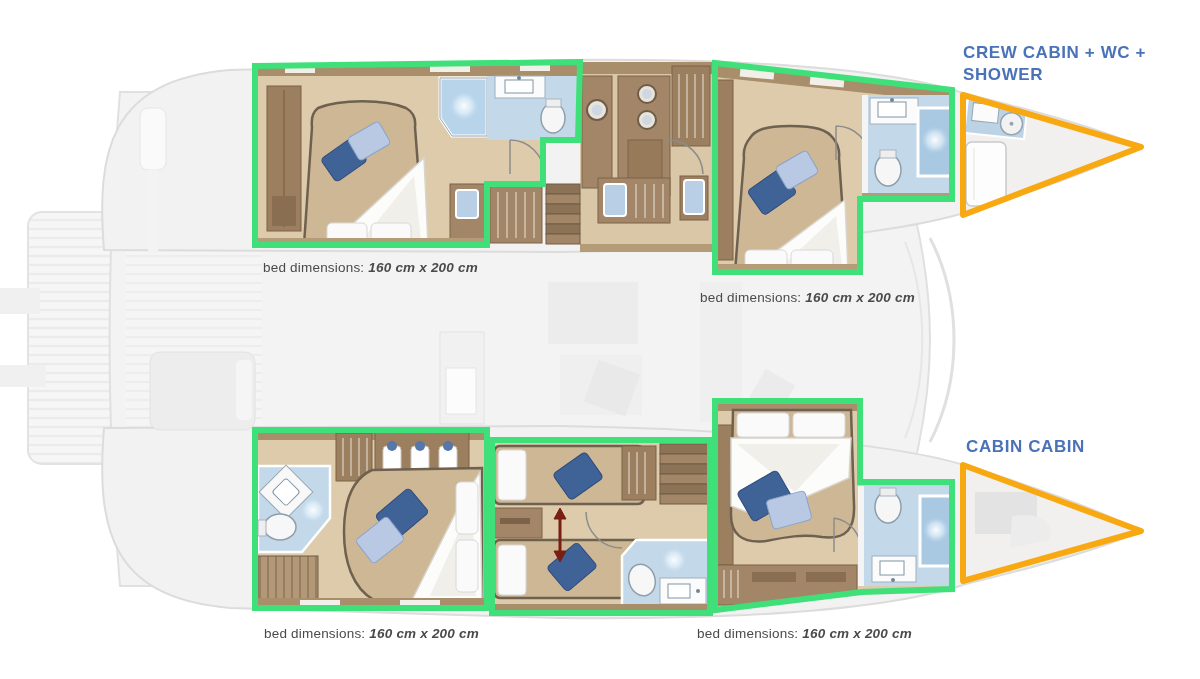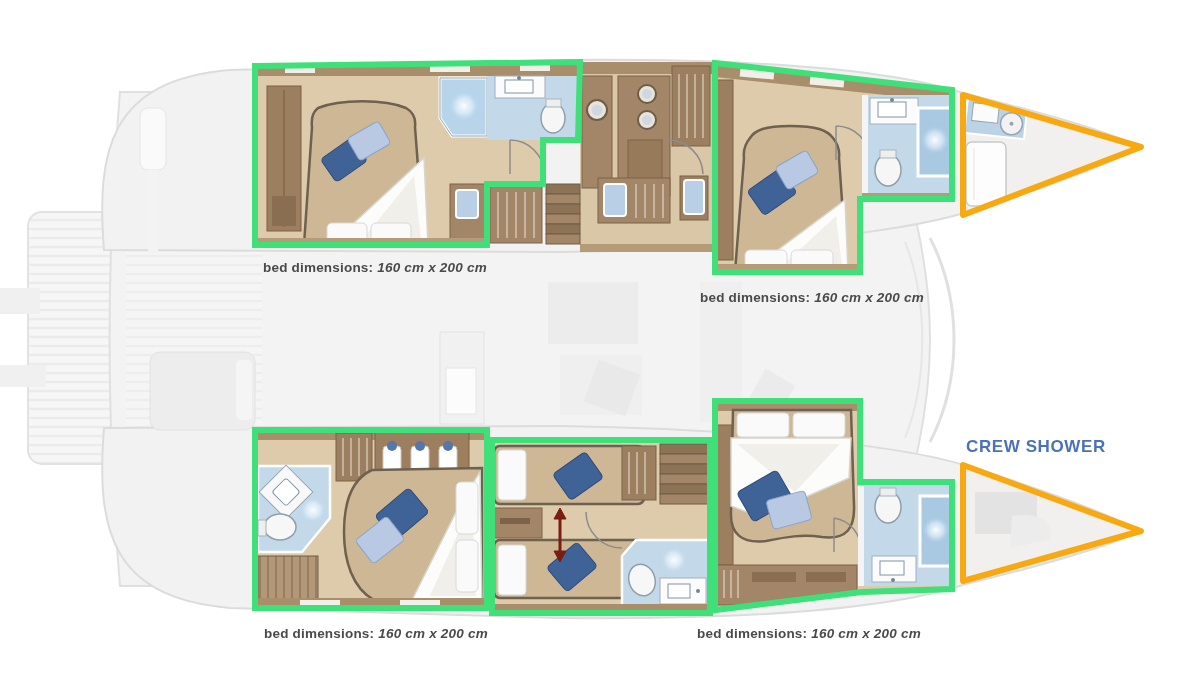--- a/index.html
+++ b/index.html
@@ -8,21 +8,21 @@
   .stage svg{position:absolute;left:0;top:0;}
   .crew-label{
     position:absolute;color:#4a72b8;font-weight:700;font-size:17px;
     line-height:1.28;letter-spacing:.6px;white-space:pre-line;
   }
   .crew-label-top{left:963px;top:42px;width:205px;}
   .crew-label-bottom{left:966px;top:436px;width:220px;}
   .caption{
     position:absolute;font-size:13.5px;color:#4a4a4a;letter-spacing:.2px;white-space:nowrap;
   }
-  .caption .cap-prefix{font-weight:700;margin-right:4px;}
+  .caption .cap-prefix{font-weight:400;margin-right:4px;}
   .caption .cap-value{font-weight:700;font-style:italic;}
   .caption-1{left:263px;top:260px;}
   .caption-2{left:700px;top:290px;}
   .caption-3{left:264px;top:626px;}
   .caption-4{left:697px;top:626px;}
 </style>
 </head>
 <body>
 
 <div class="stage">
@@ -385,21 +385,22 @@
     <rect x="255" y="430" width="232" height="178"></rect>
     <rect x="492" y="440" width="218" height="173"></rect>
     <polygon points="715,401 860,401 860,482 952,482 952,589 862,592 715,610"></polygon>
   </g>
   <g fill="none" stroke="#f8a912" stroke-width="6" stroke-linejoin="round">
     <polygon points="963,95 1141,147 963,215"></polygon>
     <polygon points="963,465 1141,531 963,581"></polygon>
   </g>
 </svg>
 
-  <div class="crew-label crew-label-bottom">CREW SHOWER</div>
+  <div class="crew-label crew-label-top">CREW CABIN + WC + SHOWER</div>
+  <div class="crew-label crew-label-bottom">CABIN CABIN</div>
 
   <div class="caption caption-1">
     <span class="cap-prefix">bed dimensions:</span><span class="cap-value">160 cm x 200 cm</span>
   </div>
   <div class="caption caption-2">
     <span class="cap-prefix">bed dimensions:</span><span class="cap-value">160 cm x 200 cm</span>
   </div>
   <div class="caption caption-3">
     <span class="cap-prefix">bed dimensions:</span><span class="cap-value">160 cm x 200 cm</span>
   </div>

